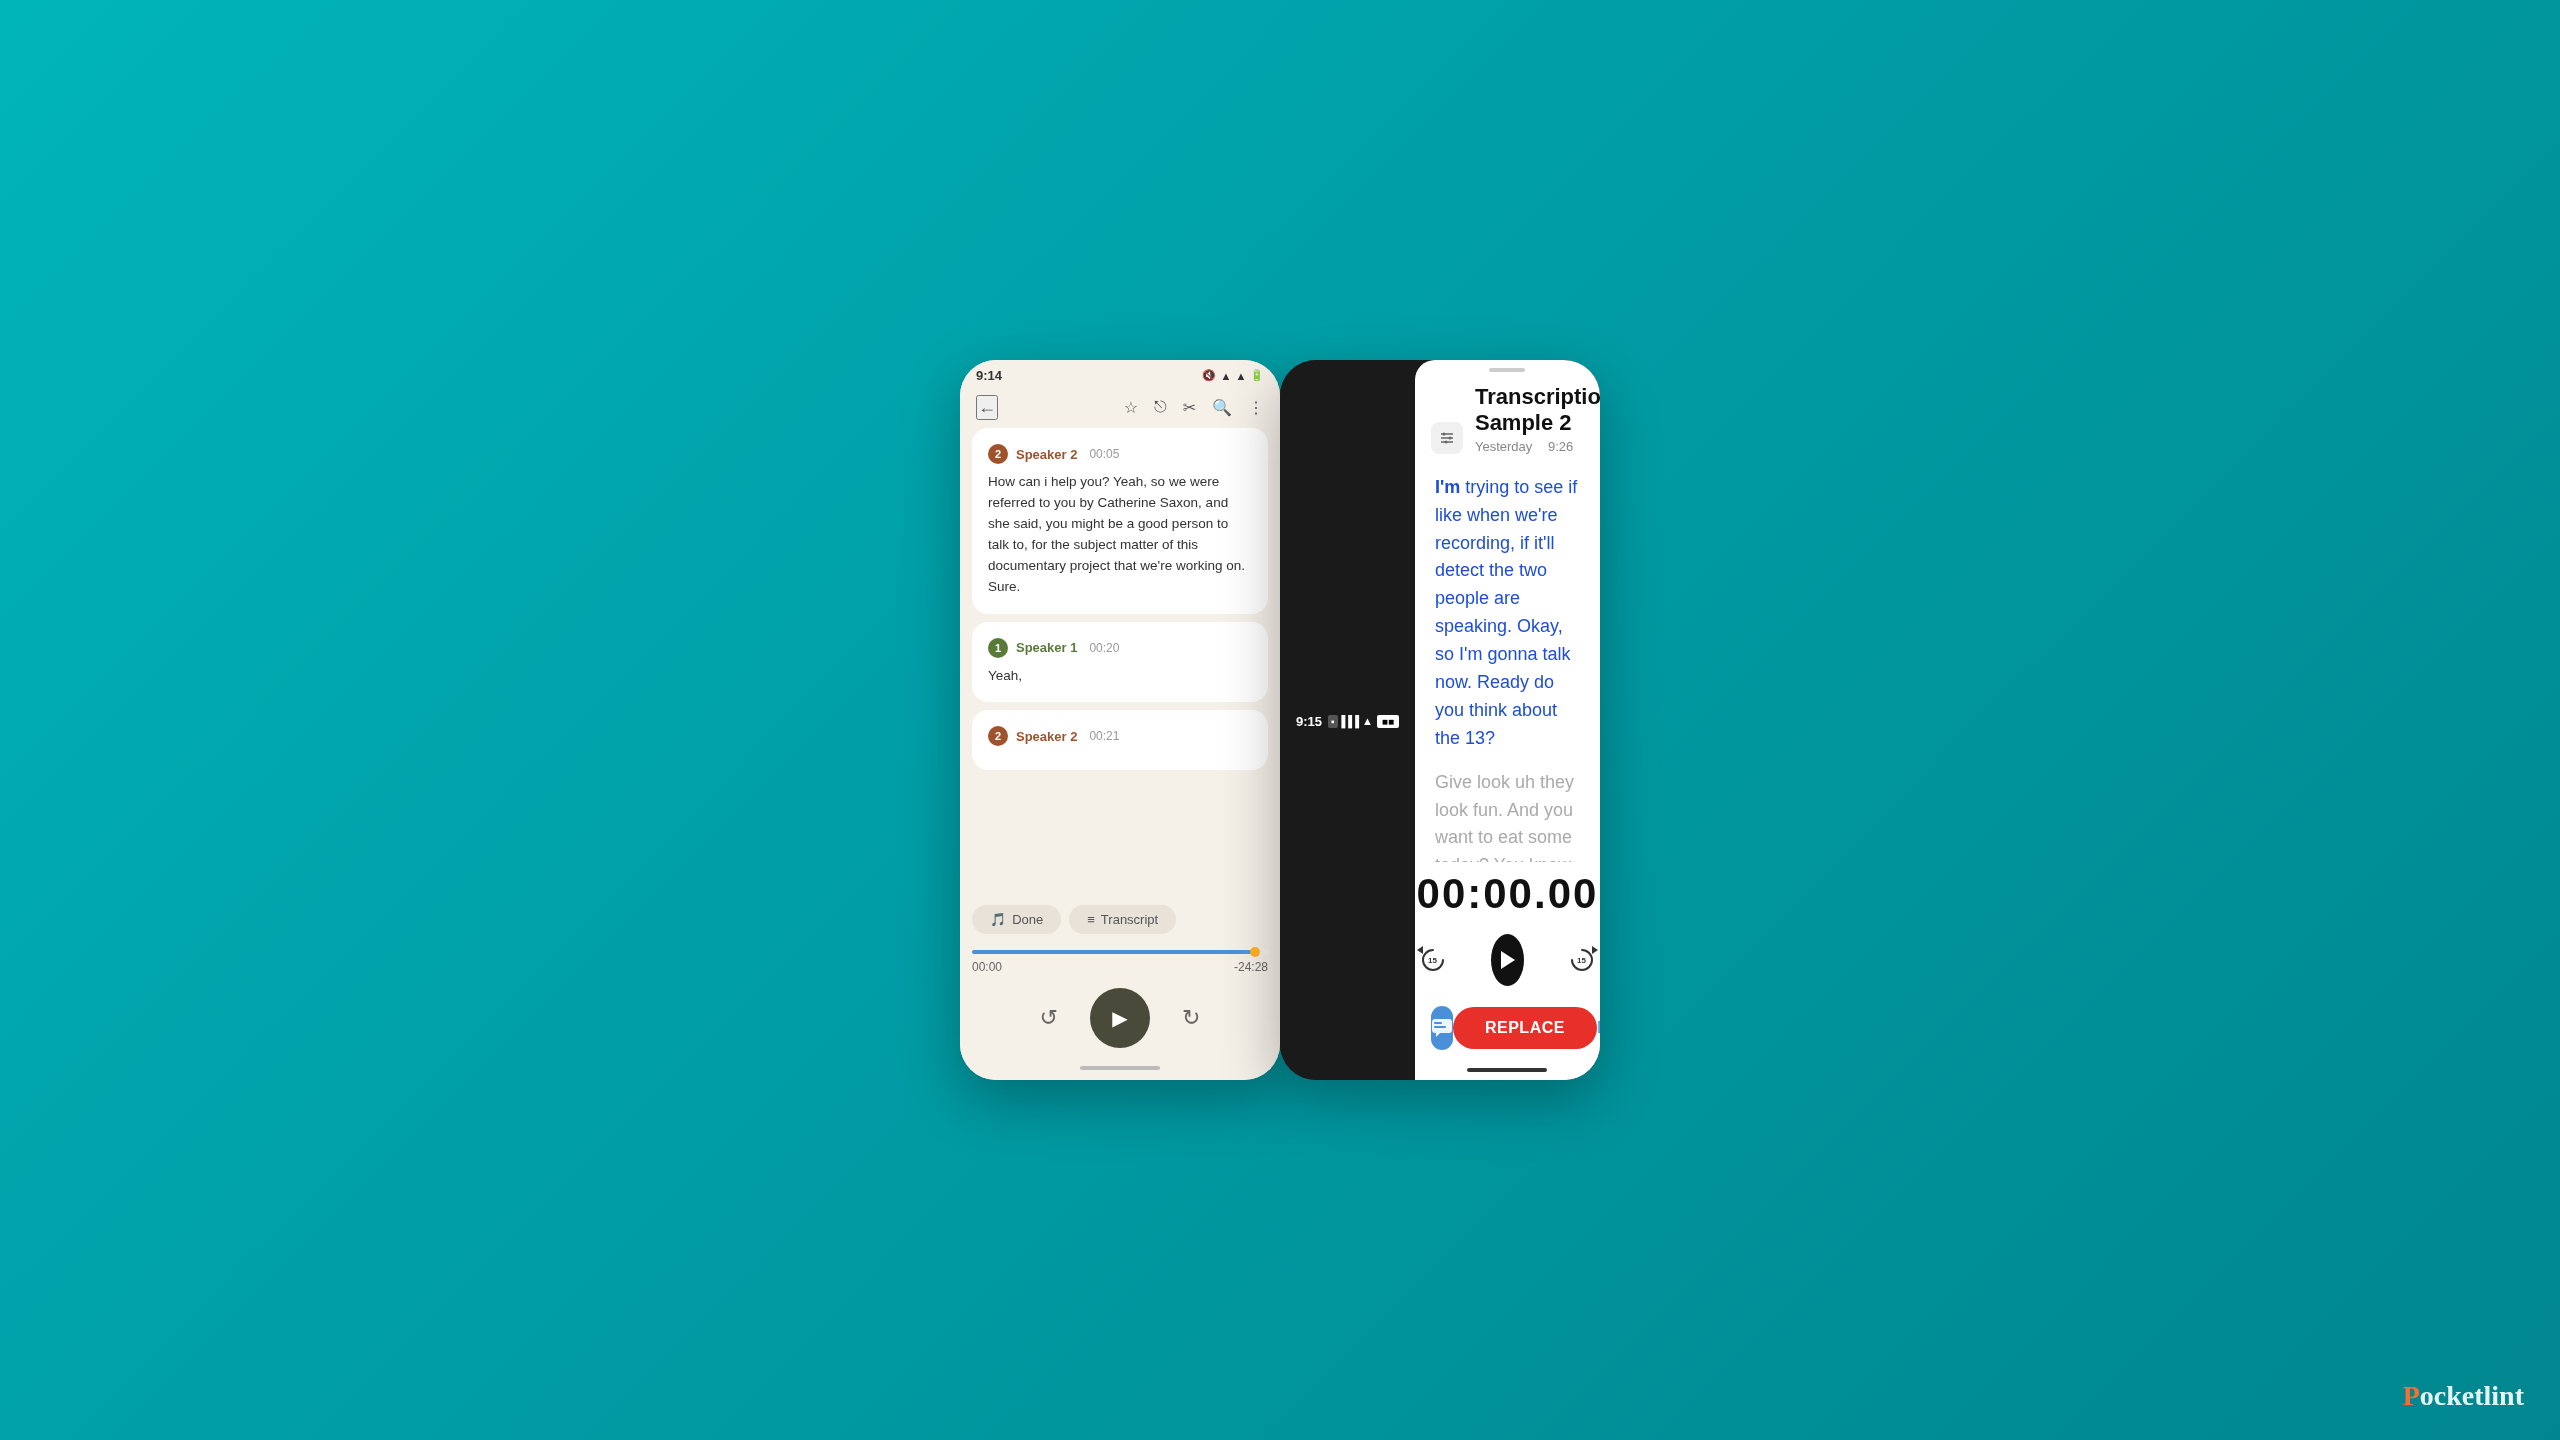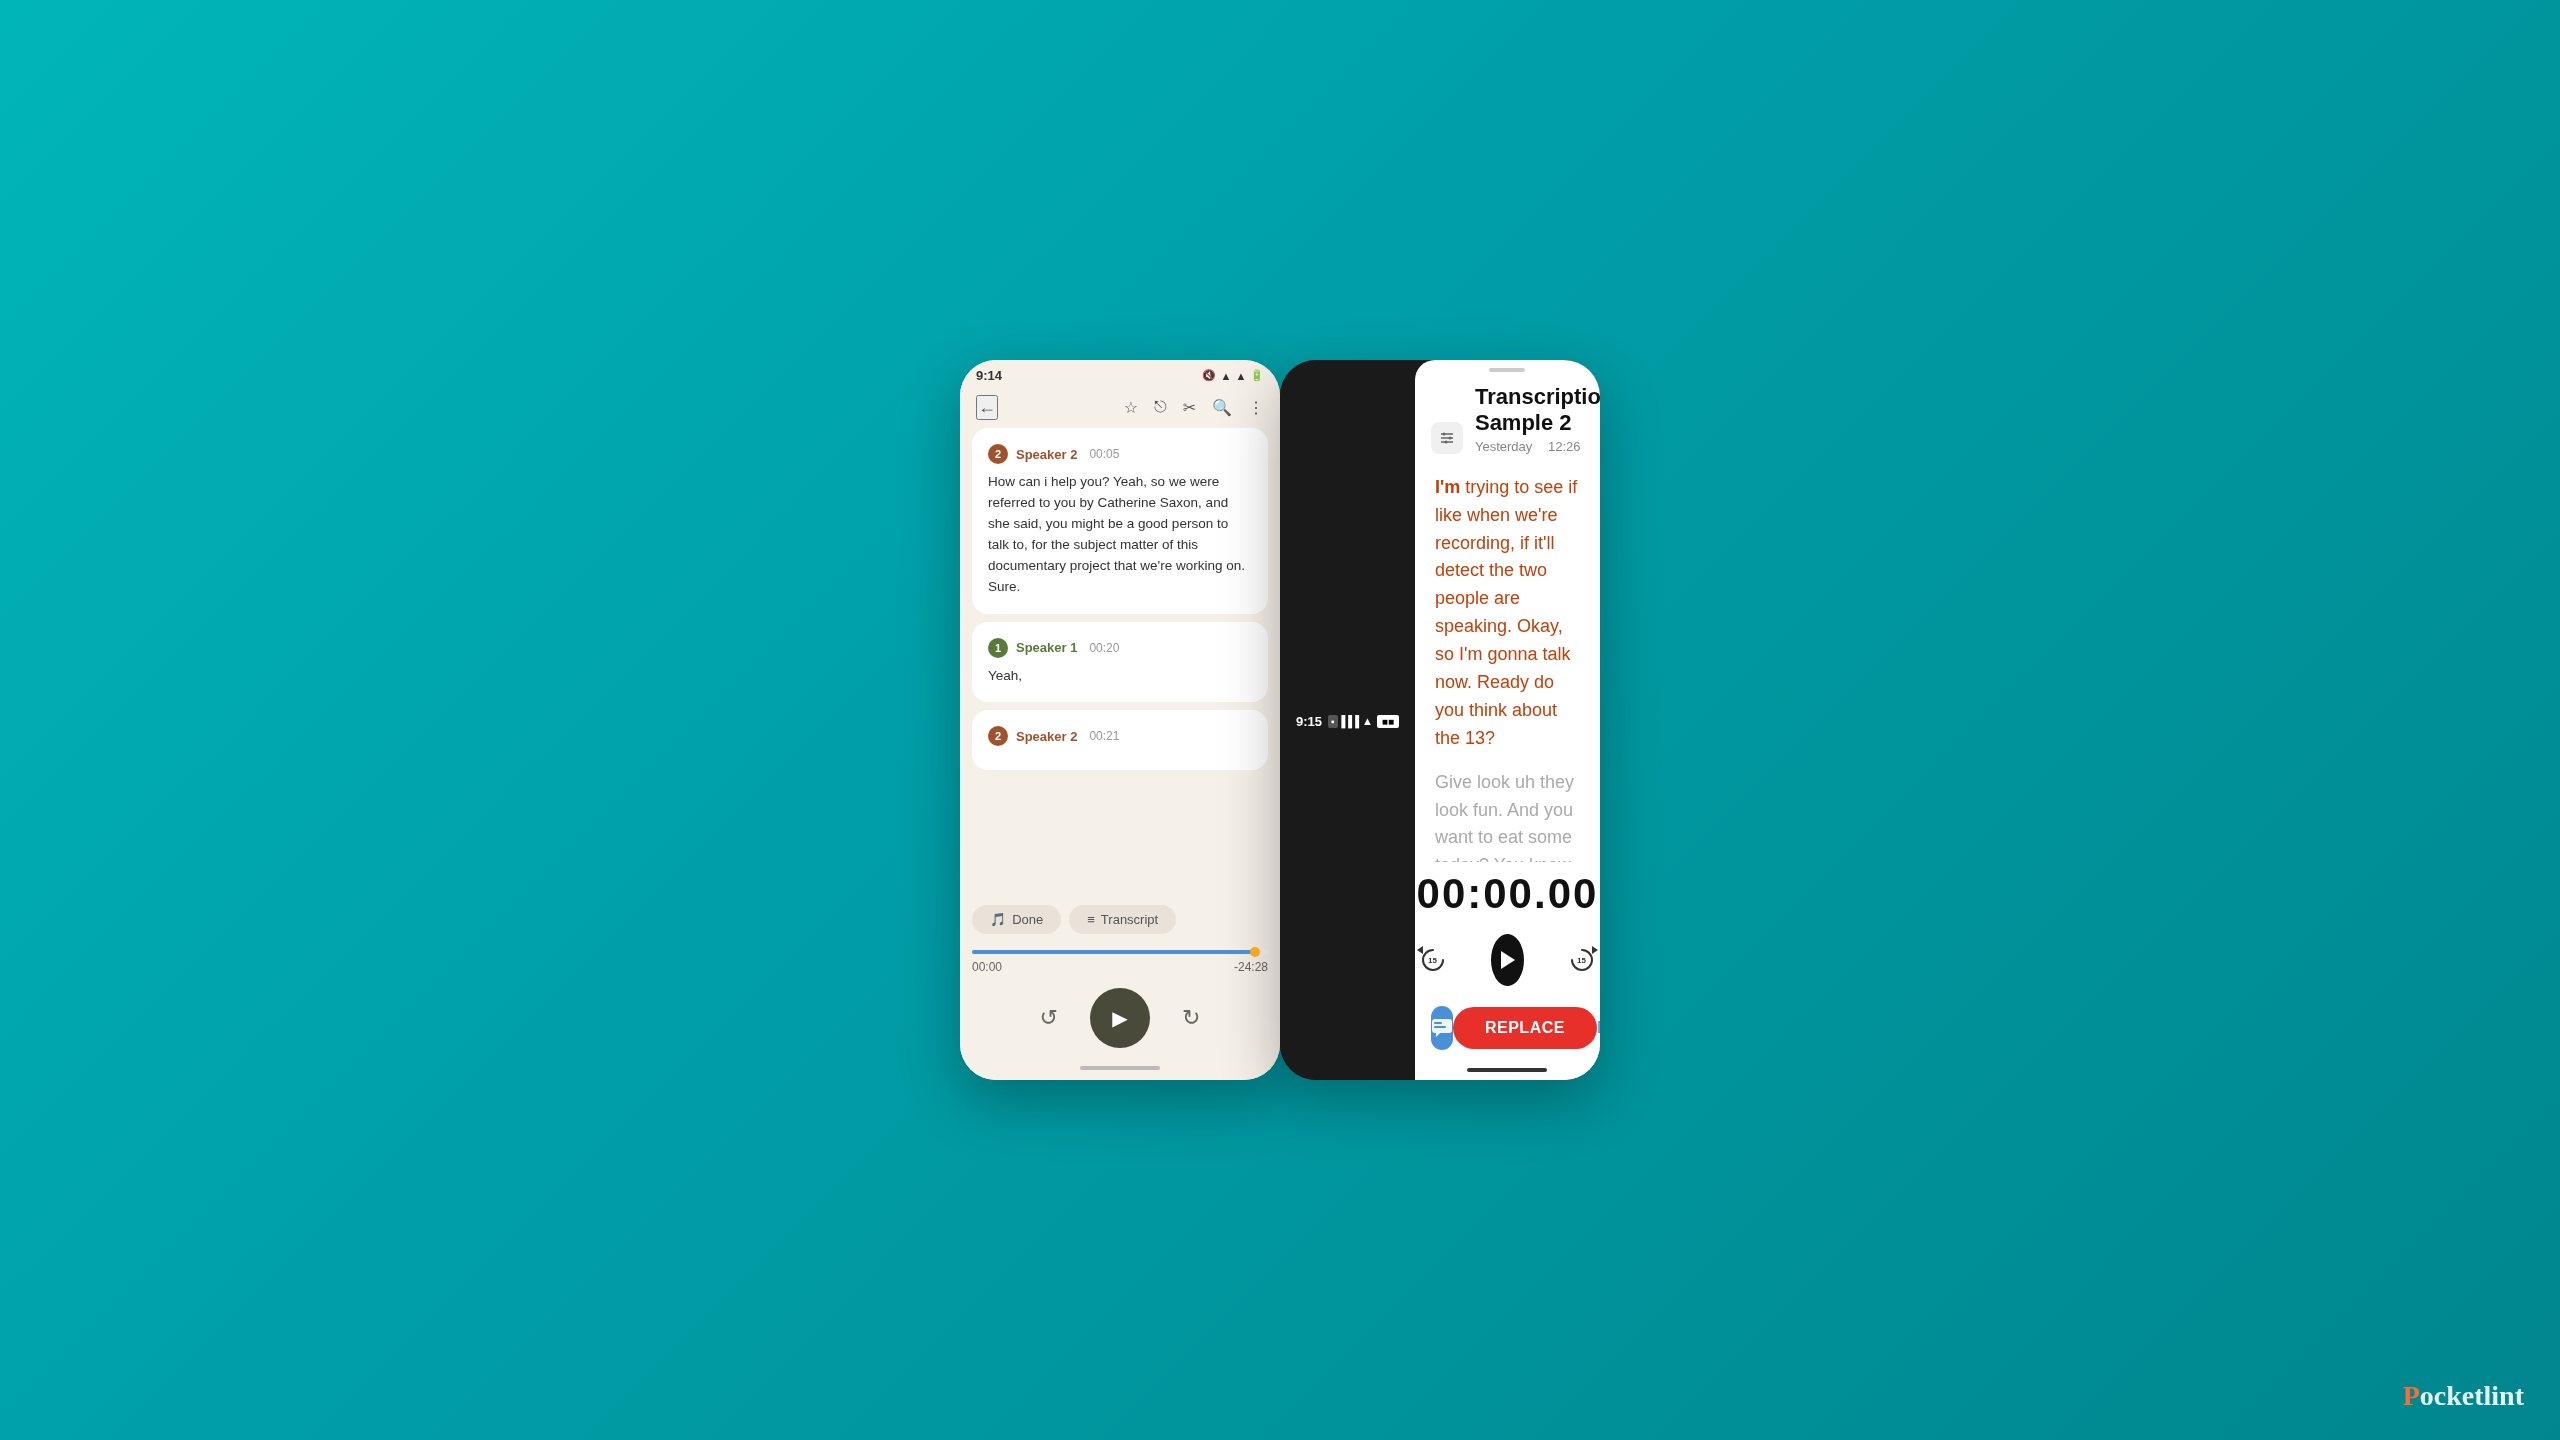--- a/index.html
+++ b/index.html
@@ -350,21 +350,21 @@
     }
 
     .transcript-text-area {
       flex: 1;
       padding: 8px 20px 16px;
       overflow: hidden;
     }
 
     .transcript-paragraph {
       font-size: 18px;
-      color: #c2410c;
+      color: #1d4ed8;
       line-height: 1.55;
       margin-bottom: 16px;
     }
 
     .transcript-paragraph .highlight {
       font-weight: 700;
     }
 
     .transcript-paragraph.faded {
       color: #aaa;
@@ -597,21 +597,21 @@
             <circle cx="11" cy="7" r="1.5" fill="#666"></circle>
             <line x1="2" y1="11" x2="14" y2="11" stroke="#666" stroke-width="1.5"></line>
             <circle cx="7" cy="11" r="1.5" fill="#666"></circle>
           </svg>
         </div>
         <div class="transcription-title-group">
           <div class="transcription-title">Transcription Sample 2</div>
           <div class="transcription-meta">
             <span>Yesterday</span>
             <span class="separator"> </span>
-            <span>12:26</span>
+            <span>9:26</span>
           </div>
         </div>
         <div class="copy-icon-box">
           <svg width="18" height="22" viewBox="0 0 18 22">
             <rect x="1" y="5" width="13" height="16" rx="2" fill="none" stroke="#4a90d9" stroke-width="1.5"></rect>
             <rect x="4" y="1" width="13" height="16" rx="2" fill="white" stroke="#4a90d9" stroke-width="1.5"></rect>
           </svg>
         </div>
       </div>
 

